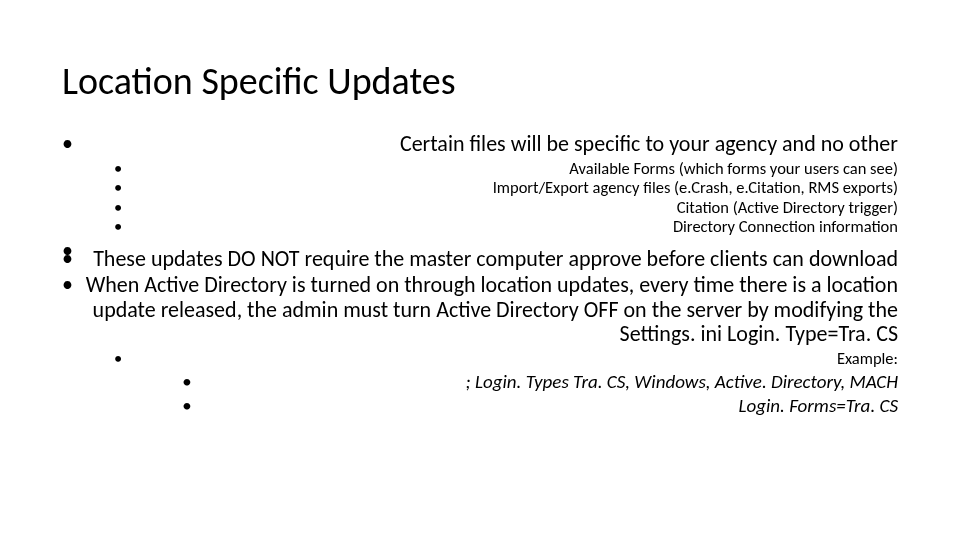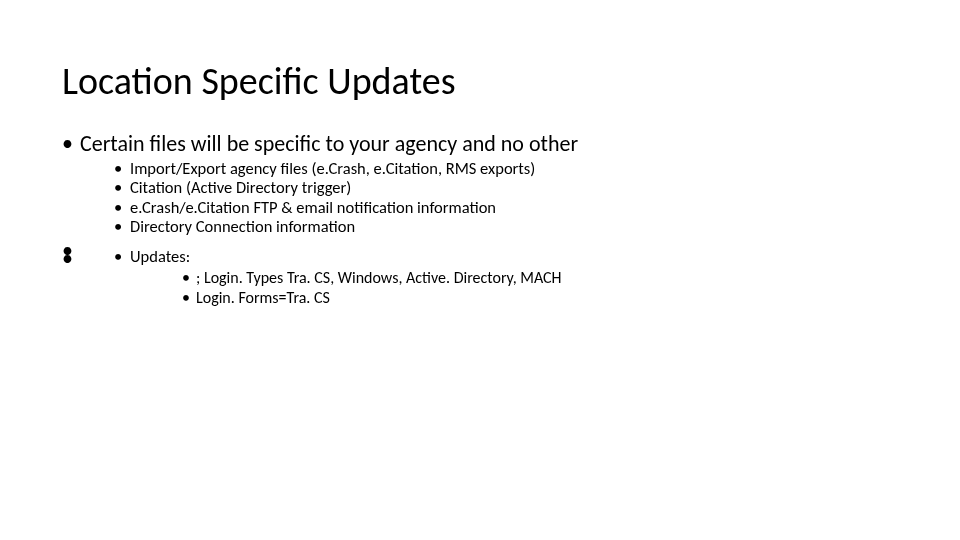--- a/index.html
+++ b/index.html
@@ -27,20 +27,21 @@
     margin: 0;
     padding: 0;
     list-style: none;
   }
   .lvl1 > li {
     font-size: 22px;
     line-height: 1.12;
     padding-left: 18px;
     position: relative;
     margin-bottom: 2px;
+    text-align: right;
   }
   .lvl1 > li::before {
     content: "•";
     position: absolute;
     left: 0;
     top: 0;
   }
   .lvl2 {
     margin-top: 2px;
     margin-bottom: 2px;
@@ -55,25 +56,26 @@
   .lvl2 > li::before {
     content: "•";
     position: absolute;
     left: 0;
     top: 0;
   }
   .lvl3 {
     margin-top: 2px;
   }
   .lvl3 > li {
-    font-size: 16px;
+    font-size: 19px;
     line-height: 1.25;
     padding-left: 14px;
     margin-left: 52px;
     position: relative;
+    font-style: italic;
   }
   .lvl3 > li::before {
     content: "•";
     position: absolute;
     left: 0;
     top: 0;
   }
   .gap {
     height: 6px;
   }
@@ -81,31 +83,35 @@
 </head>
 <body>
 
 <div class="slide">
   <div class="title">Location Specific Updates</div>
 
   <ul class="lvl1">
     <li>
       <span>Certain files will be specific to your agency and no other</span>
       <ul class="lvl2">
+        <li><span>Available Forms (which forms your users can see)</span></li>
         <li><span>Import/Export agency files (e.Crash, e.Citation, RMS exports)</span></li>
         <li><span>Citation (Active Directory trigger)</span></li>
-        <li><span>e.Crash/e.Citation FTP &amp; email notification information</span></li>
         <li><span>Directory Connection information</span></li>
       </ul>
     </li>
     <li class="gap" style="padding:0"></li>
     <li>
+      <span>These updates DO NOT require the master computer approve before clients can download</span>
+    </li>
+    <li>
+      <span>When Active Directory is turned on through location updates, every time there is a location update released, the admin must turn Active Directory OFF on the server by modifying the Settings. ini Login. Type=Tra. CS</span>
       <ul class="lvl2">
         <li>
-          <span>Updates:</span>
+          <span>Example:</span>
           <ul class="lvl3">
             <li><span>; Login. Types Tra. CS, Windows, Active. Directory, MACH</span></li>
             <li><span>Login. Forms=Tra. CS</span></li>
           </ul>
         </li>
       </ul>
     </li>
   </ul>
 </div>
 

